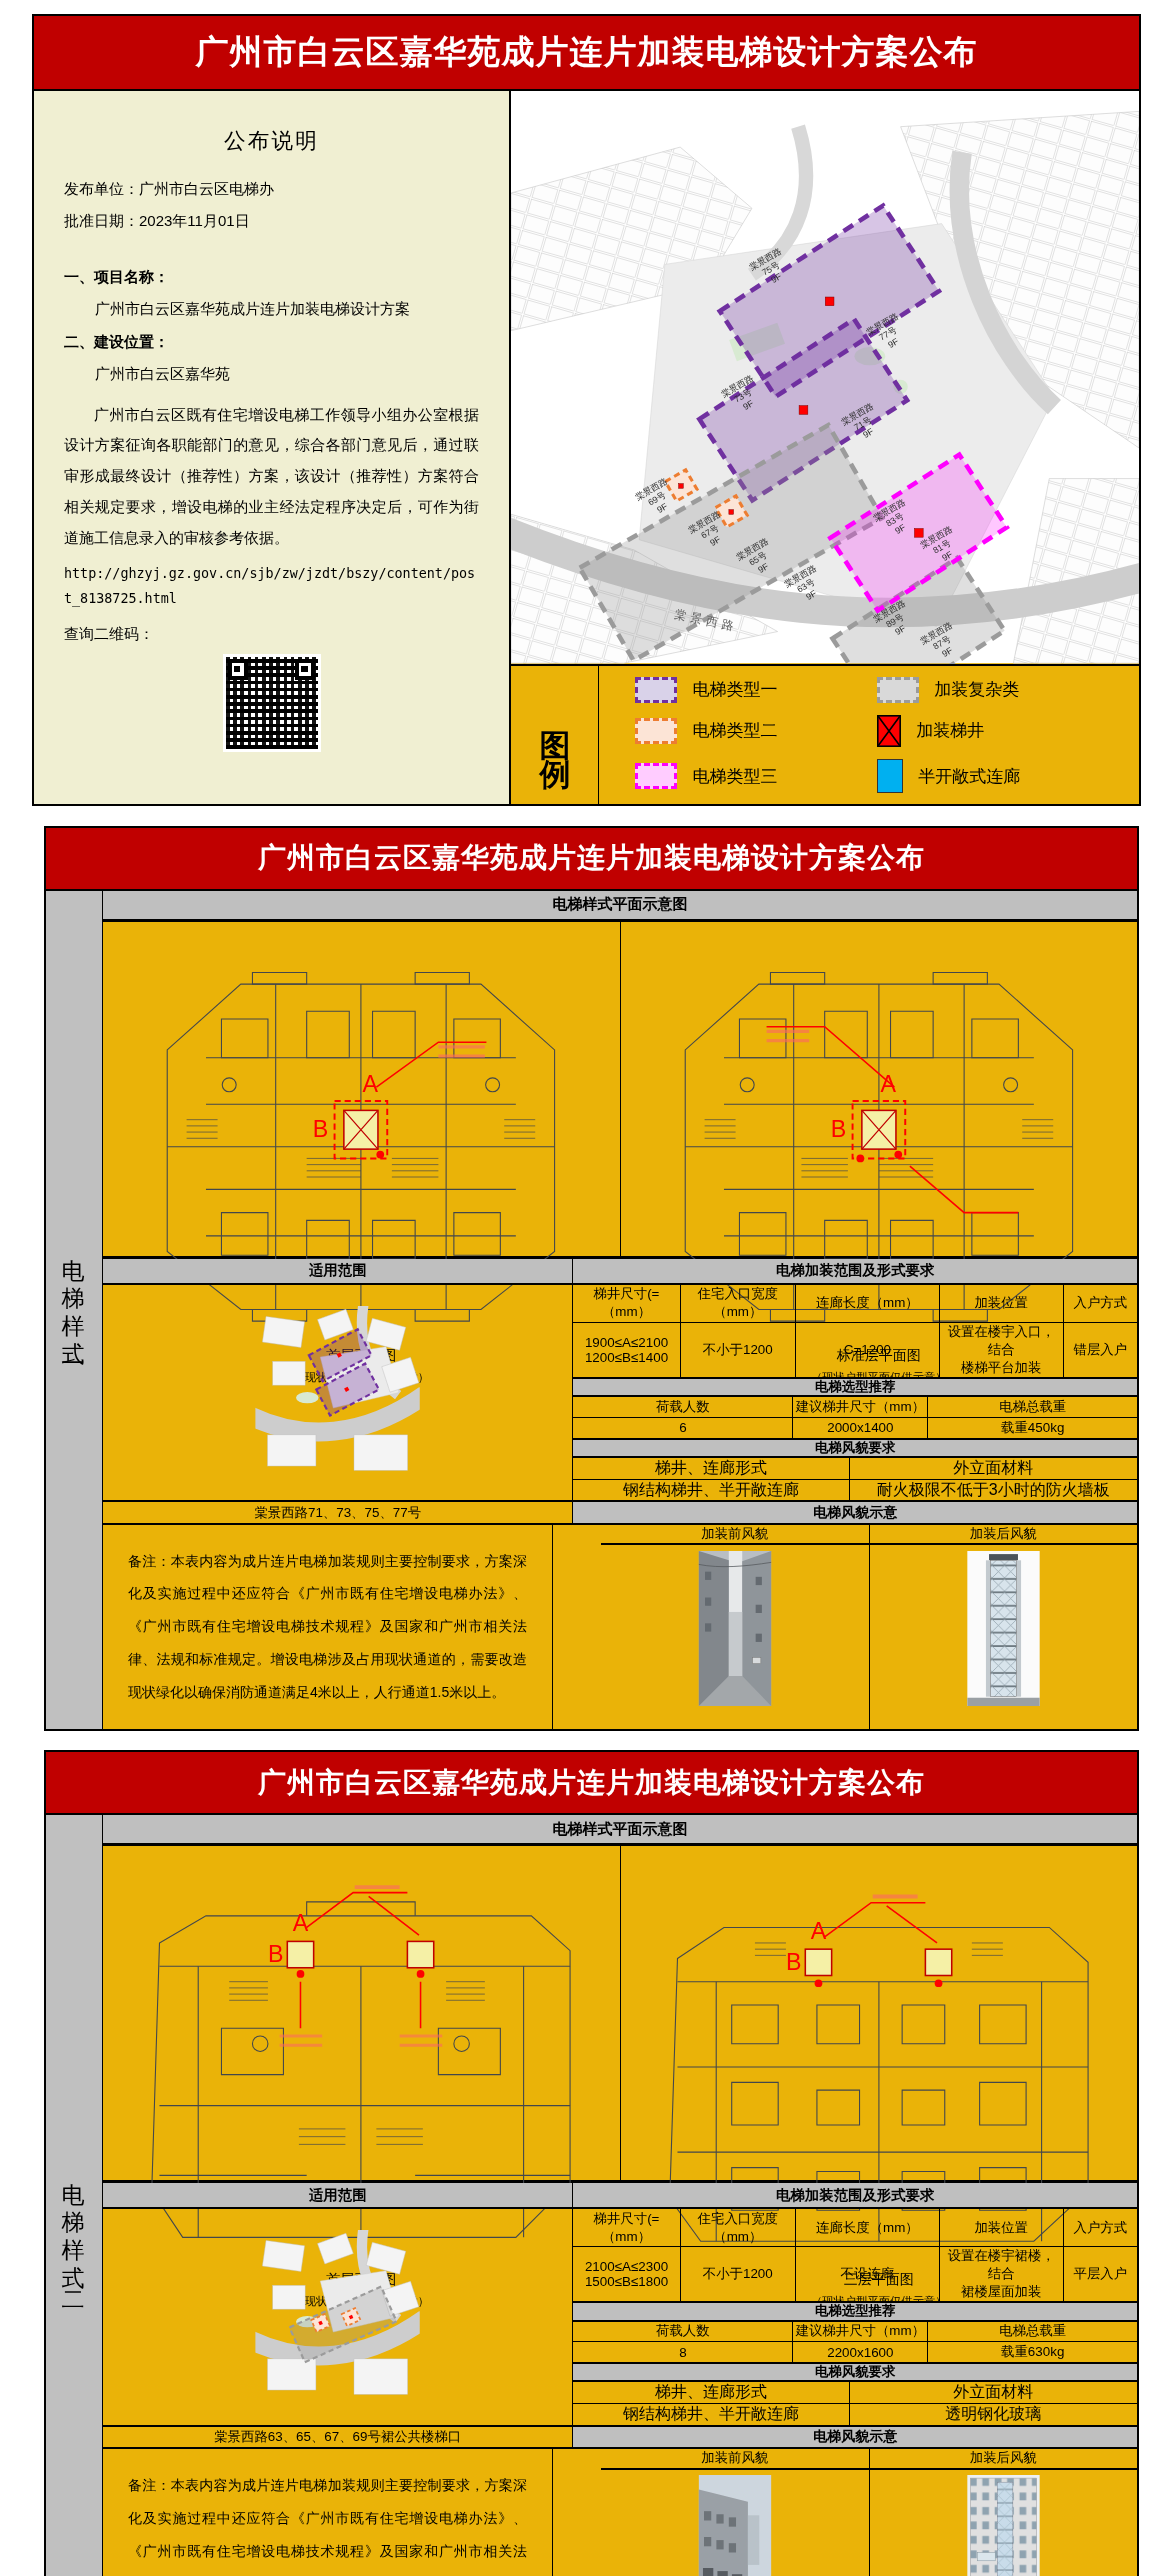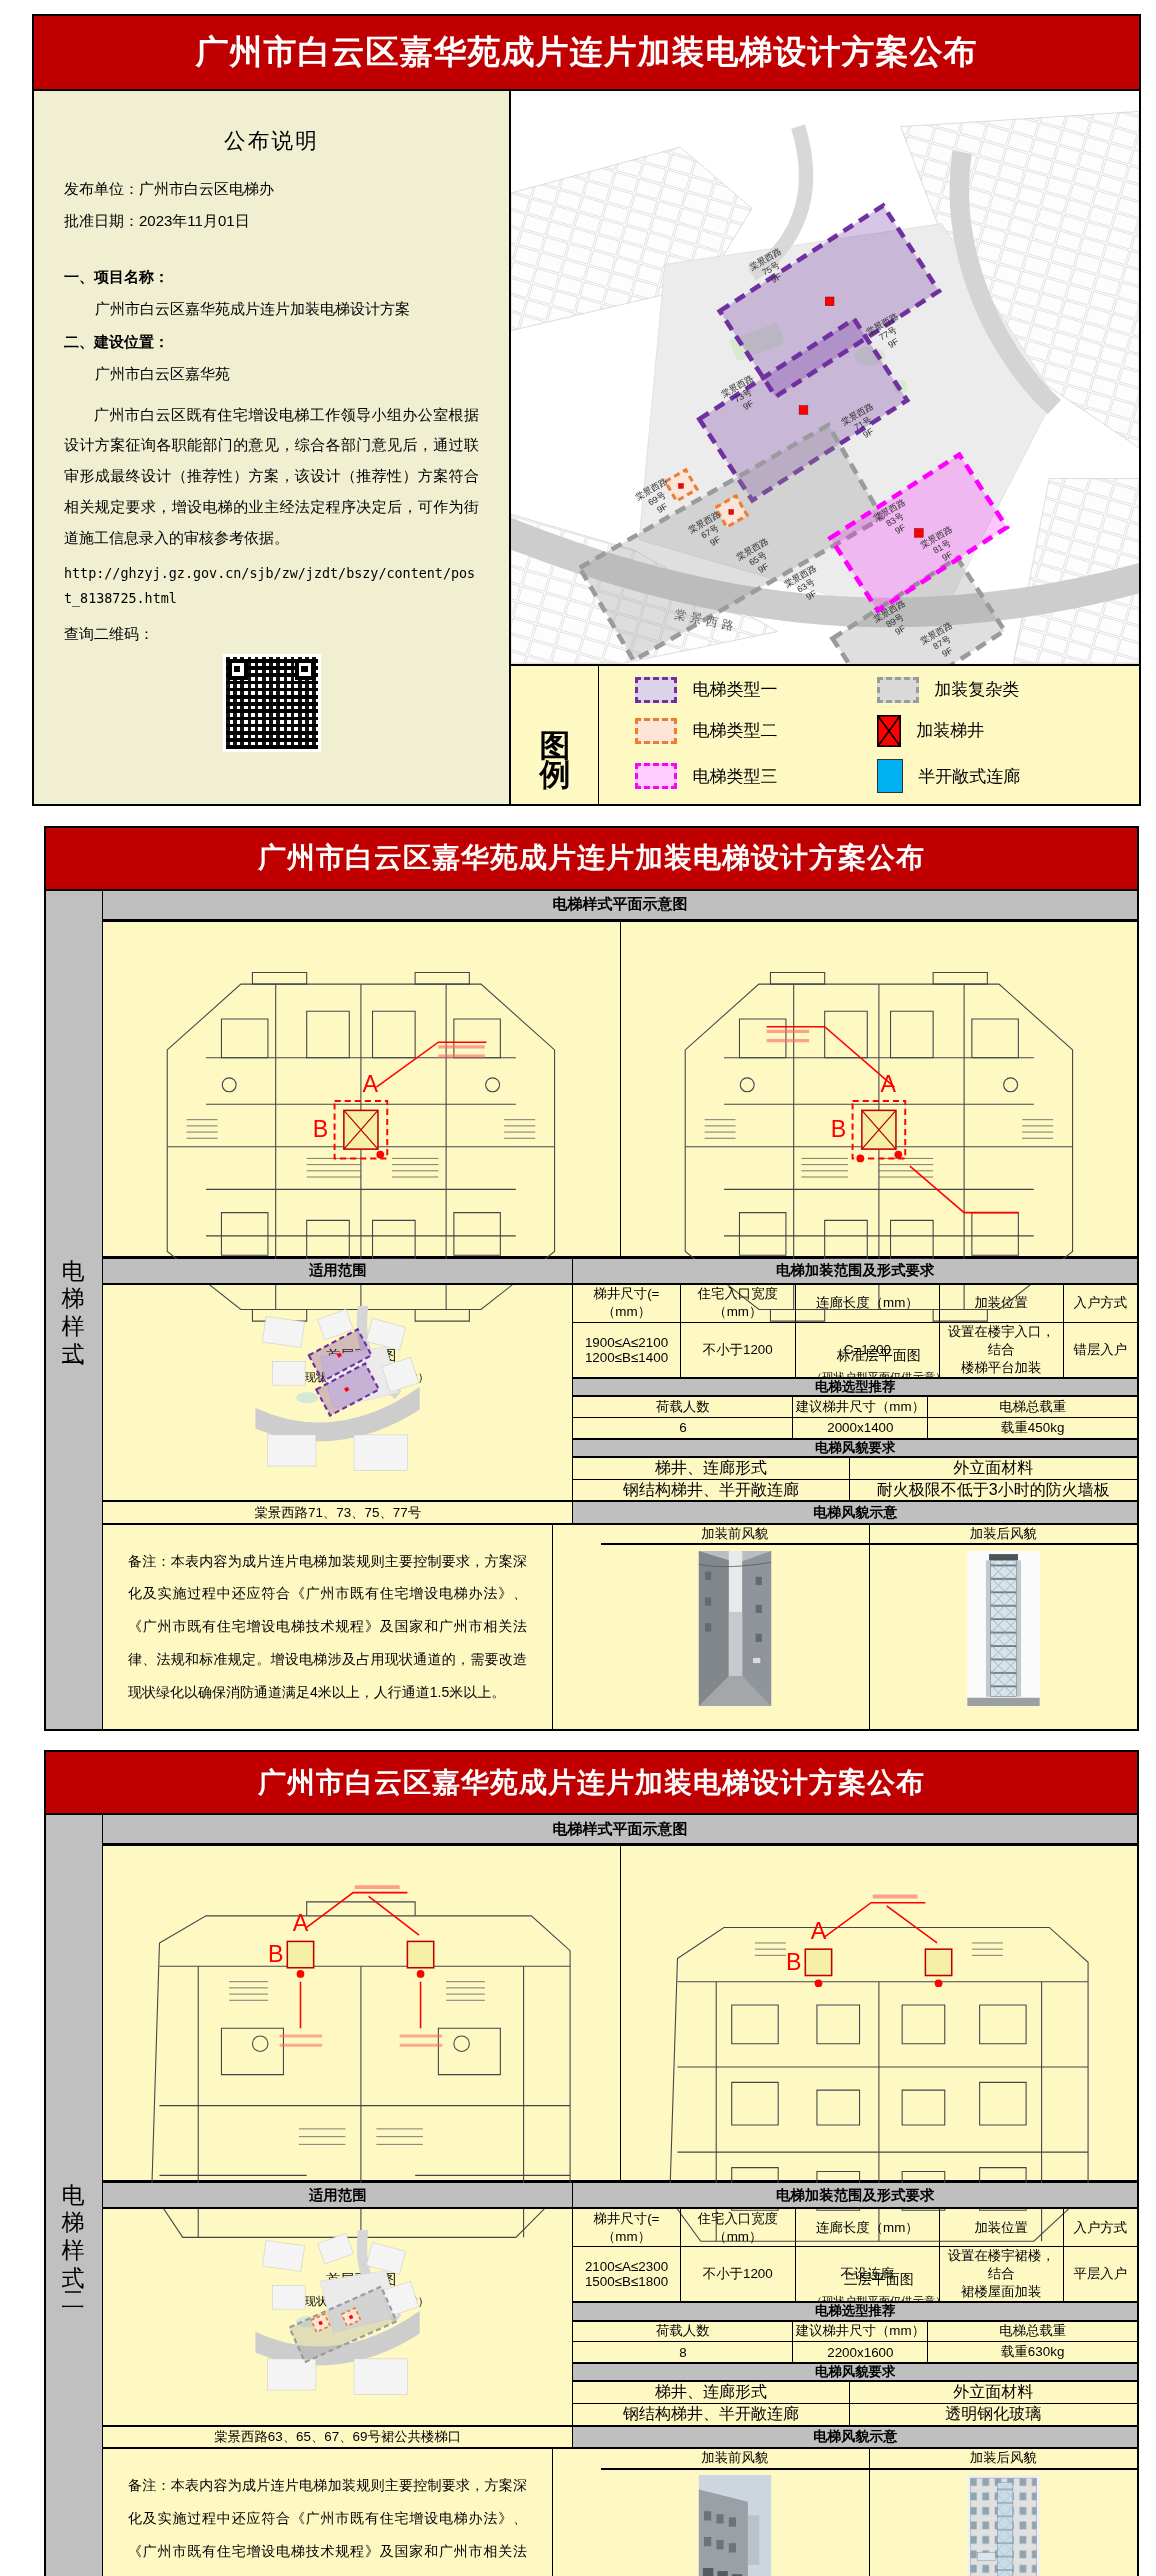--- a/index.html
+++ b/index.html
@@ -1,20 +1,20 @@
 <!DOCTYPE html>
 <html style="font-size:8.2px"><head>
 <meta charset="utf-8">
 <style>
   html,body{margin:0;padding:0;background:#fff;}
   body{font-family:"Liberation Sans","DejaVu Sans",sans-serif;color:#000;}
   .page{width:1157px;position:relative;padding-top:14.4px;padding-bottom:10.3px;}
 
   
-  .sec{border:2.1px solid #000;background:#fef9c3;box-sizing:border-box;}
+  .sec{border:2.1px solid #000;background:#eab308;box-sizing:border-box;}
   .banner{background:#c00000;color:#fff;font-weight:bold;display:flex;align-items:center;justify-content:center;border-bottom:2.1px solid #000;}
   .banner-lg{height:73px;font-size:33px;letter-spacing:1px;}
   .banner-sm{height:61px;font-size:28px;letter-spacing:1px;}
   .g-bar{background:#bfbfbf;font-weight:bold;display:flex;align-items:center;justify-content:center;}
 
   
   .sec-top{margin-left:32px;width:1109px;height:792px;display:flex;flex-direction:column;}
   .top-body{flex:1;display:flex;min-height:0;border-radius:30px;}
   .ann-panel{width:477px;background:#f0efd2;border-right:2.1px solid #000;box-sizing:border-box;padding:27px 30px 10.3px 30px;overflow:hidden;}
   .ann-title{text-align:center;font-size:21.6px;margin:7.2px 0 25px 0;letter-spacing:2.1px;}

